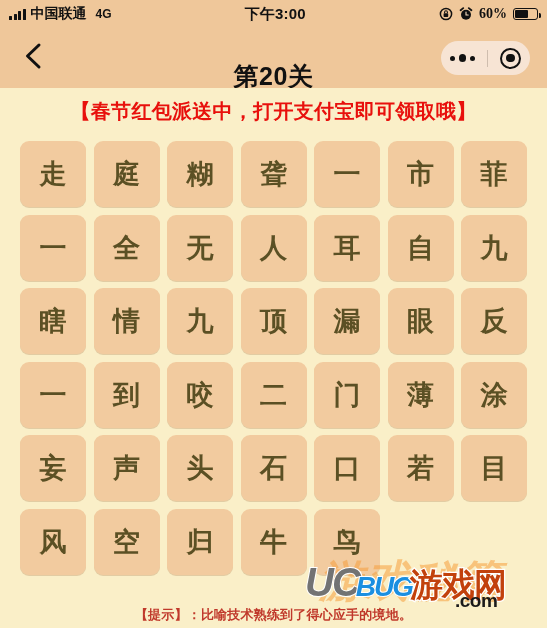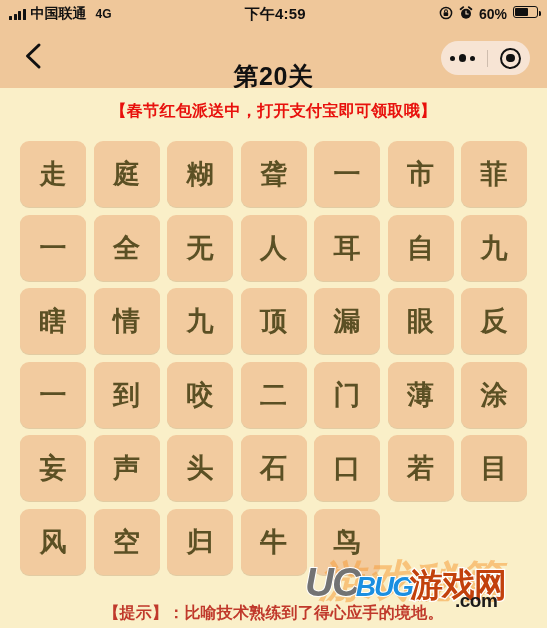--- a/index.html
+++ b/index.html
@@ -20,21 +20,21 @@
   .statusbar{
     position:absolute; top:0; left:0;
     width:547px; height:28px;
     background:#EFC79A;
     display:flex; align-items:center;
     padding:12px 9px;
     color:#111;
   }
   .sb-left{ display:flex; align-items:center; gap:5px; flex:0 0 auto; }
   .sb-center{ flex:1 1 auto; text-align:center; font-size:15px; font-weight:bold; letter-spacing:.2px; }
-  .sb-right{ display:flex; align-items:flex-start; gap:6px; flex:0 0 auto; }
+  .sb-right{ display:flex; align-items:center; gap:6px; flex:0 0 auto;font-family:Liberation Serif, serif; }
   .signal{ display:flex; align-items:flex-end; gap:1.5px; height:12px; }
   .signal i{ display:block; width:3px; background:#111; border-radius:.5px; }
   .signal i:nth-child(1){ height:4px; }
   .signal i:nth-child(2){ height:6.5px; }
   .signal i:nth-child(3){ height:9px; }
   .signal i:nth-child(4){ height:11.5px; }
   .carrier{ font-size:14px; font-weight:bold; }
   .netmode{ font-size:12px; font-weight:bold; margin-left:4px; }
   .sb-pct{ font-size:14px; font-weight:bold; }
   .battery{
@@ -88,21 +88,21 @@
   .cap-target i{ width:8.5px; height:8.5px; border-radius:50%; background:#111; display:block; }
 
   
   .banner{
     position:absolute; top:88px; left:0;
     width:547px; height:46px;
     display:flex; align-items:center; justify-content:center;
     background:#FAEFC8;
   }
   .banner-text{
-    font-size:16px; font-weight:bold; color:#E8100C;
+    font-size:20px; font-weight:bold; color:#E8100C;
     letter-spacing:.3px; white-space:nowrap;
   }
 
   
   .grid{
     position:absolute; top:141px; left:20px;
     width:510px;
   }
   .grid-row{
     display:flex; gap:7.5px;
@@ -118,21 +118,21 @@
     cursor:pointer;
     flex:0 0 auto;
     box-shadow:0 1px 0 rgba(180,140,95,.35);
   }
 
   
   .hint{
     position:absolute; bottom:4px; left:0;
     width:547px;
     text-align:center;
-    font-size:16px; font-weight:bold;
+    font-size:13px; font-weight:bold;
     color:#C0392B;
     letter-spacing:.2px;
     white-space:nowrap;
   }
 
   
   .watermark{
     position:absolute; right:6px; bottom:18px;
     width:236px; height:64px;
     pointer-events:none;
@@ -178,21 +178,21 @@
       <span class="signal">
         <i></i>
           <i></i>
           <i></i>
           <i></i>
       </span>
       <span class="carrier">中国联通</span>
       <span class="netmode">4G</span>
     </div>
 
-    <div class="sb-center">下午4:59</div>
+    <div class="sb-center">下午3:00</div>
 
     <div class="sb-right">
       <span class="icon-rotlock">
         <svg width="14" height="14" viewBox="0 0 14 14">
           <circle cx="7" cy="7" r="5.6" fill="none" stroke="#111" stroke-width="1.5"></circle>
           <rect x="4.6" y="6.3" width="4.6" height="3.6" rx="0.7" fill="#111"></rect>
           <path d="M5.6 6.3 v-1.1 a1.4 1.4 0 0 1 2.8 0 v1.1" fill="none" stroke="#111" stroke-width="1.1"></path>
         </svg>
       </span>
       <span class="icon-alarm">

